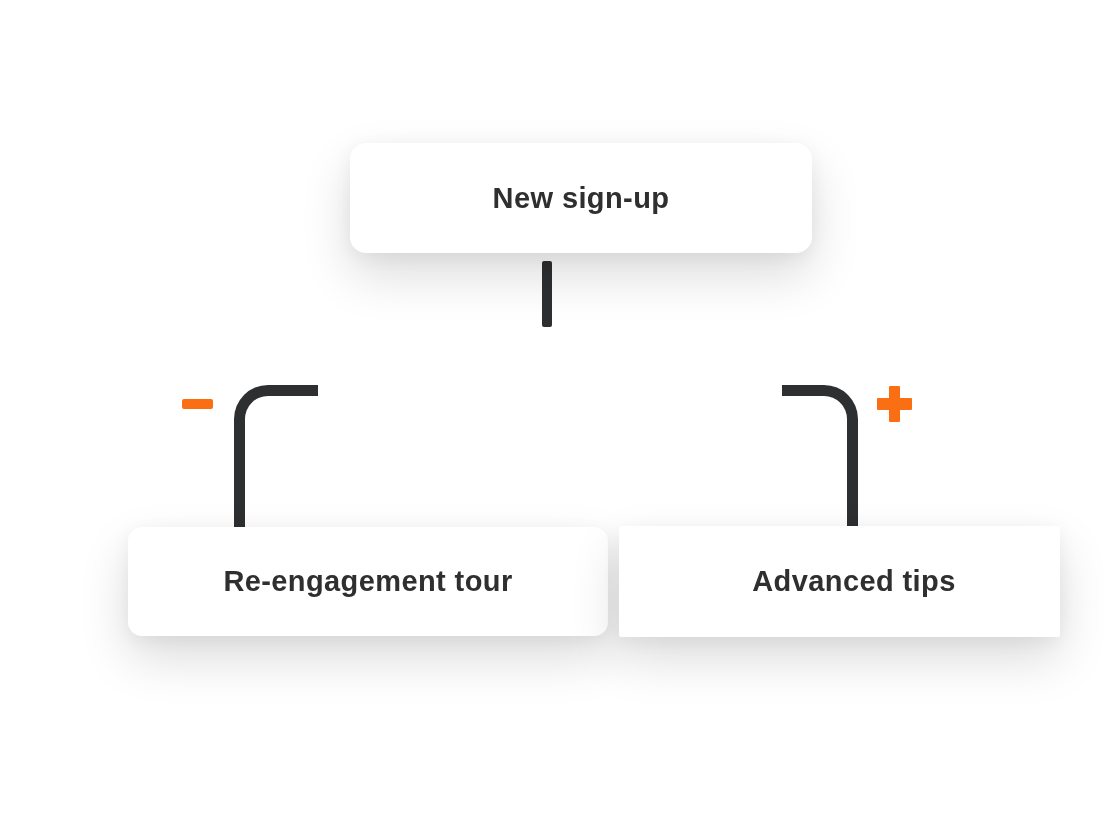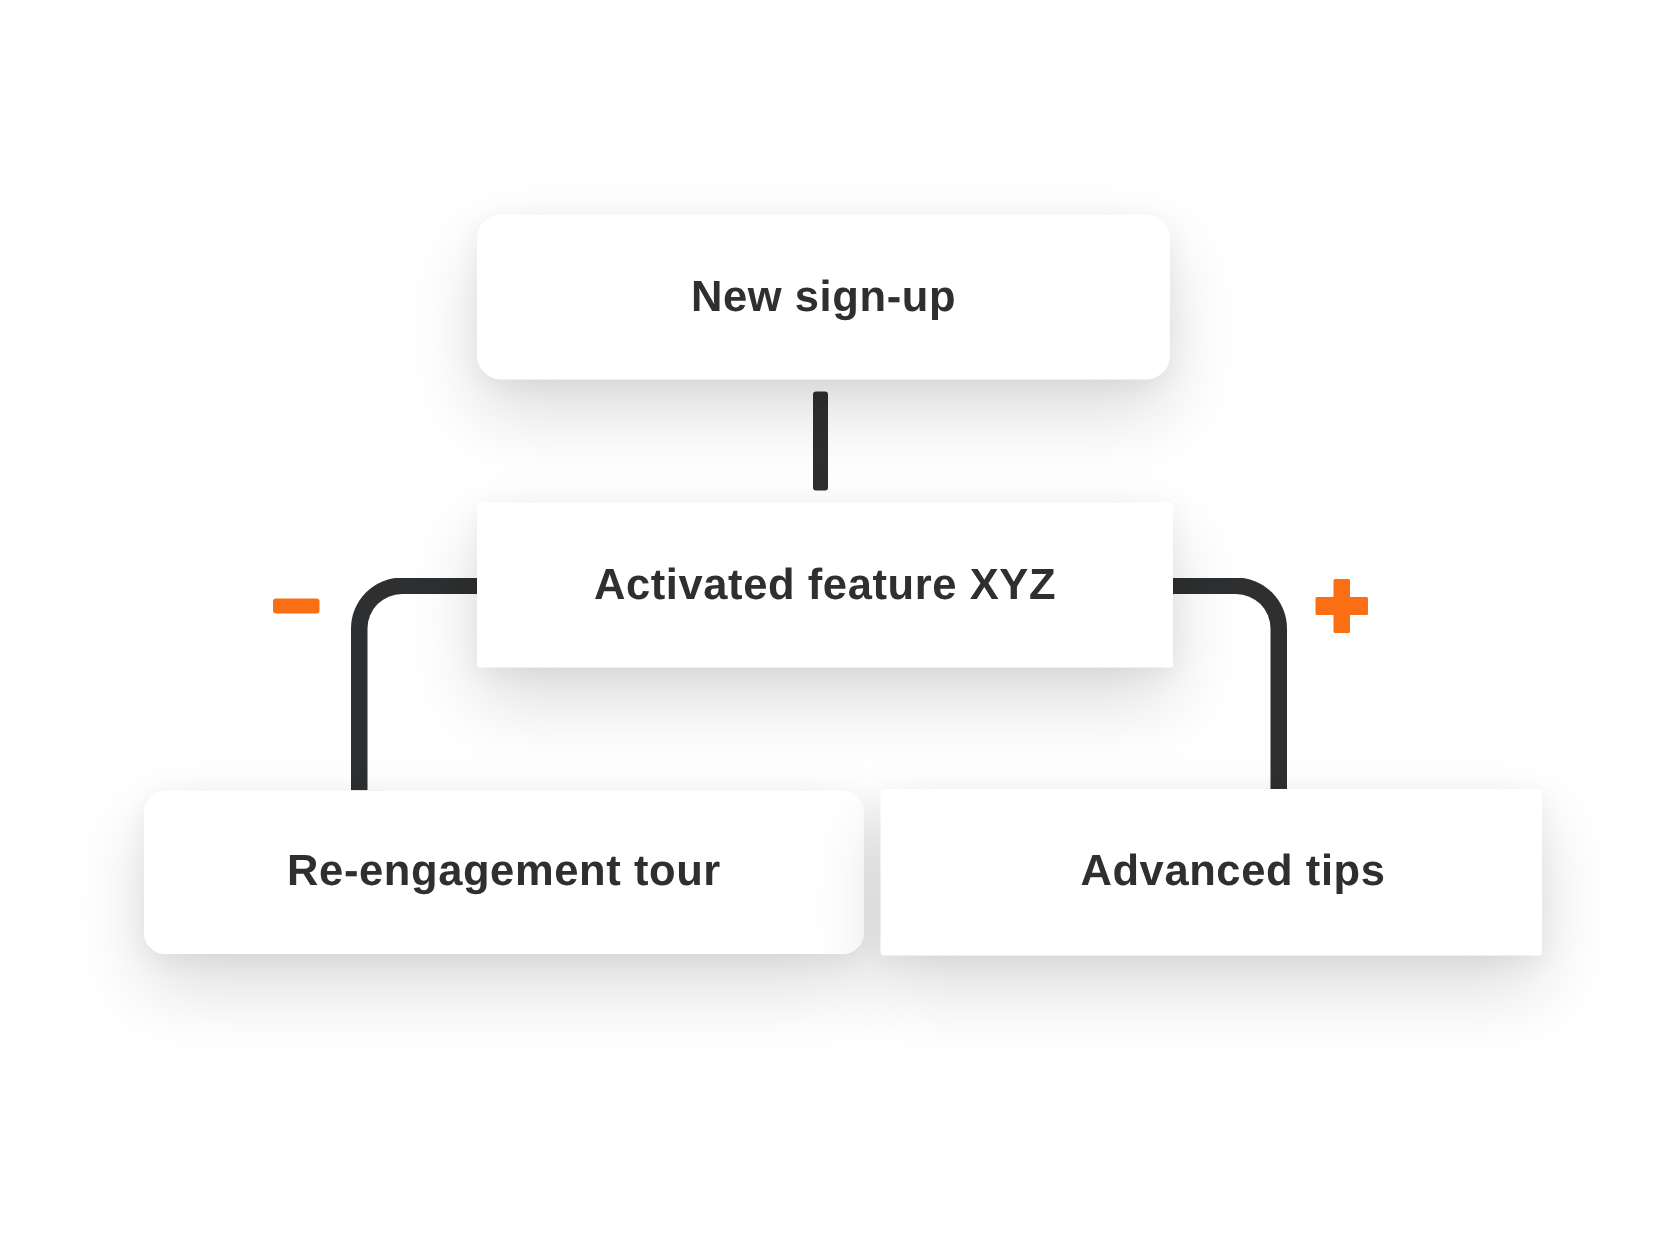--- a/index.html
+++ b/index.html
@@ -24,20 +24,21 @@
     background: #ffffff;
     display: flex;
     align-items: center;
     justify-content: center;
     font-weight: 700;
     font-size: 29px;
     letter-spacing: 0.4px;
     color: #2f2f2f;
     box-shadow: 0 22px 50px rgba(0,0,0,0.14), 0 4px 18px rgba(0,0,0,0.05);
     z-index: 2;
+    margin-left: 32px;
   }
   .node-new-signup {
     left: 318px; top: 143px;
     width: 462px; height: 110px;
     border-radius: 16px;
   }
   .node-activated-feature {
     left: 318px; top: 335px;
     width: 464px; height: 110px;
     border-radius: 2px;
@@ -123,23 +124,20 @@
 
   <div class="plus-badge">
     <div class="bar-h"></div>
     <div class="bar-v"></div>
   </div>
 
   <div class="node node-new-signup">
     <span>New sign-up</span>
   </div>
 
-  <div class="node node-activated-feature">
-    <span>Activated feature XYZ</span>
-  </div>
 
   <div class="node node-re-engagement-tour">
     <span>Re-engagement tour</span>
   </div>
 
   <div class="node node-advanced-tips">
     <span>Advanced tips</span>
   </div>
 
 </div>

